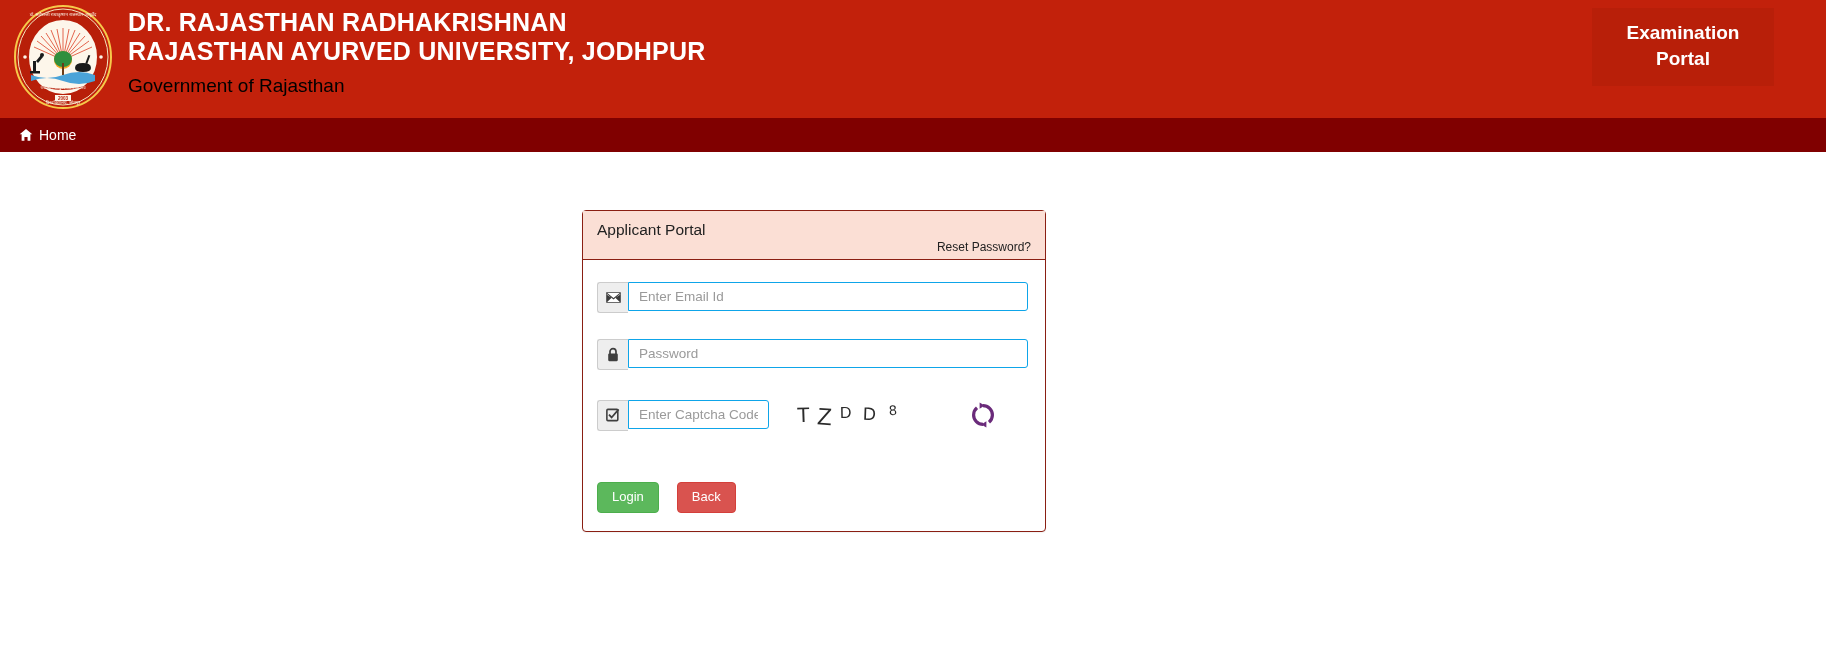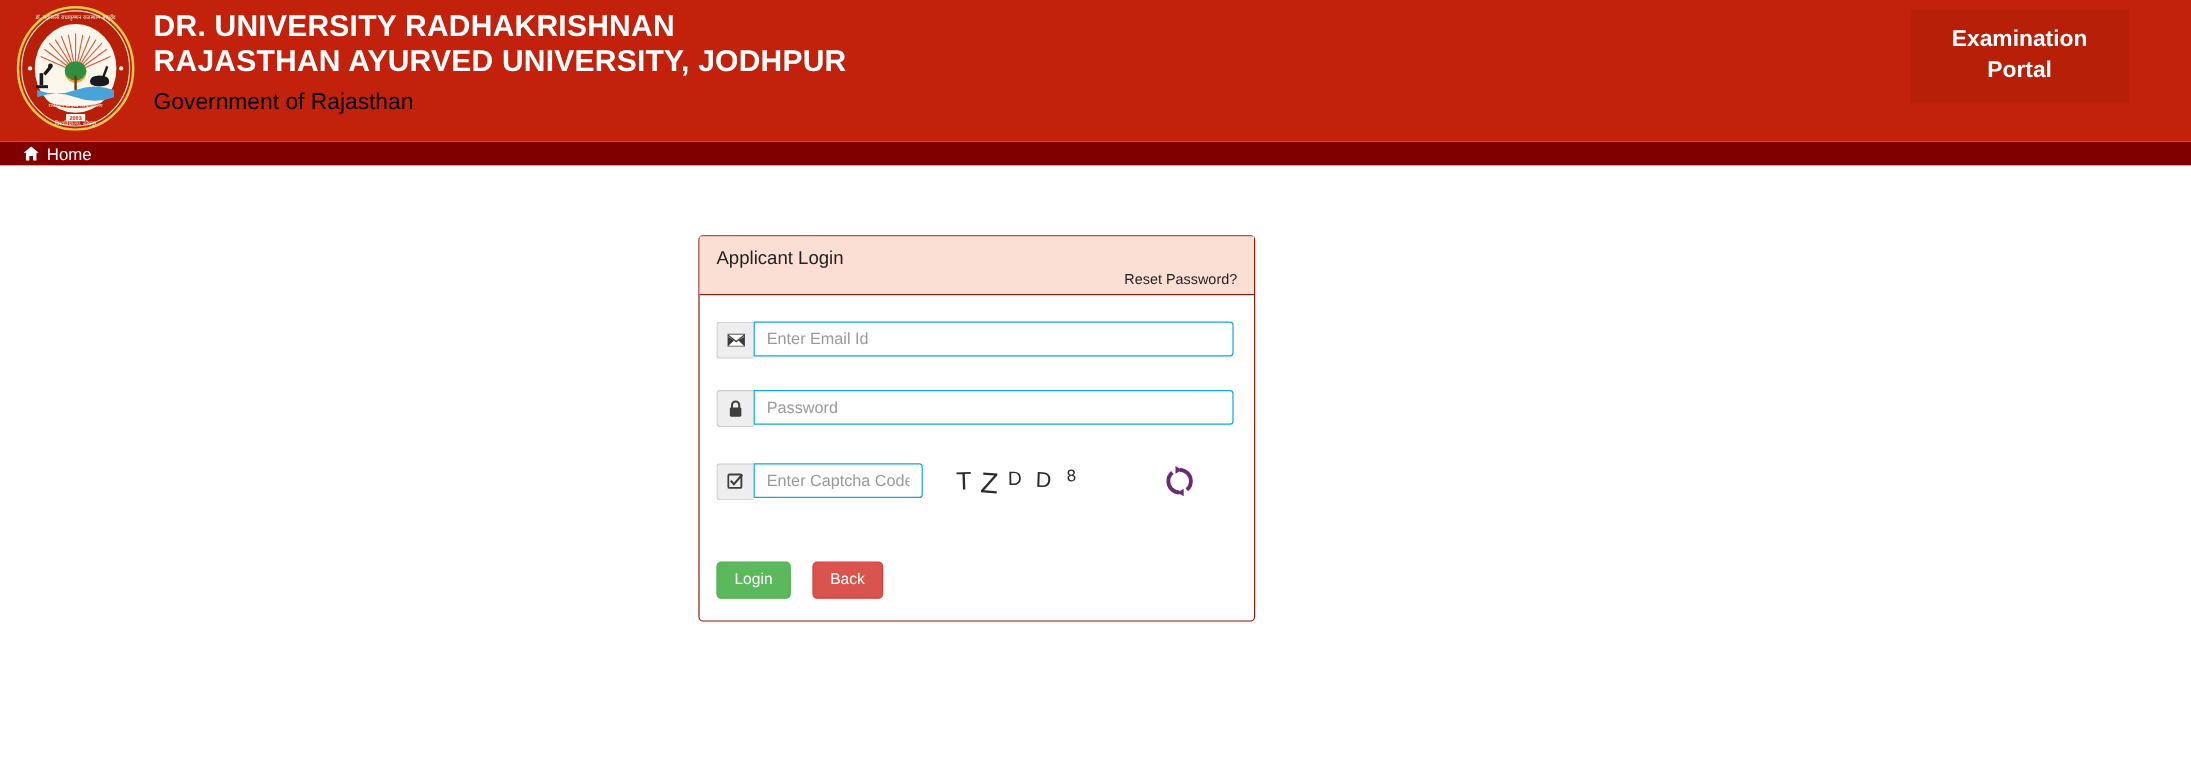--- a/index.html
+++ b/index.html
@@ -64,21 +64,21 @@
     background: #b81f09;
     color: #ffffff;
     font-size: 19px;
     font-weight: bold;
     line-height: 26px;
     text-align: center;
   }
 
   
   .nav-bar {
-    height: 20px;
+    height: 34px;
     background: #800000;
     display: flex;
     align-items: center;
     padding-left: 19px;
   }
   .nav-item {
     display: flex;
     align-items: center;
     gap: 6px;
     color: #ffffff;
@@ -267,21 +267,21 @@
       <path d="M20 70 q16 6 32 0 q16 -6 32 0 l0 6 q-16 6 -32 0 q-16 -6 -32 0 z" fill="#4aa3d8"></path>
 
       <path d="M20 78 q32 11 64 0 q-32 14 -64 0 z" fill="#b81f09"></path>
       <text x="52" y="84" text-anchor="middle" fill="#fdf6ea" font-size="4" font-family="'Liberation Sans',sans-serif">राजस्थान आयुर्वेद विश्वविद्यालय</text>
       <rect x="44" y="90" width="16" height="6" fill="#fdf6ea"></rect>
       <text x="52" y="95" text-anchor="middle" fill="#b81f09" font-size="4.6" font-weight="bold">2003</text>
     </svg>
   </div>
 
   <div class="title-block">
-    <div class="univ-line1">DR. UNIVERSITY RADHAKRISHNAN</div>
+    <div class="univ-line1">DR. RAJASTHAN RADHAKRISHNAN</div>
     <div class="univ-line2">RAJASTHAN AYURVED UNIVERSITY, JODHPUR</div>
     <div class="univ-sub">Government of Rajasthan</div>
   </div>
 
   <div class="exam-portal-box">
     <div>Examination</div>
     <div>Portal</div>
   </div>
 </div>
 
@@ -292,21 +292,21 @@
     </svg>
     <span>Home</span>
   </a>
 </div>
 
 <div class="page-body">
 
   <div class="login-card">
 
     <div class="card-header">
-      <span class="card-title">Applicant Login</span>
+      <span class="card-title">Applicant Portal</span>
       <a class="reset-link" href="#">Reset Password?</a>
     </div>
 
     <div class="card-body">
 
       <div class="form-row">
         <div class="input-group">
           <span class="input-addon">
             <svg width="15" height="11" viewBox="0 0 16 12">
               <path d="M0.5 0.5 H15.5 V11.5 H0.5 Z" fill="#ffffff" stroke="#5a5a5a" stroke-width="1"></path>

